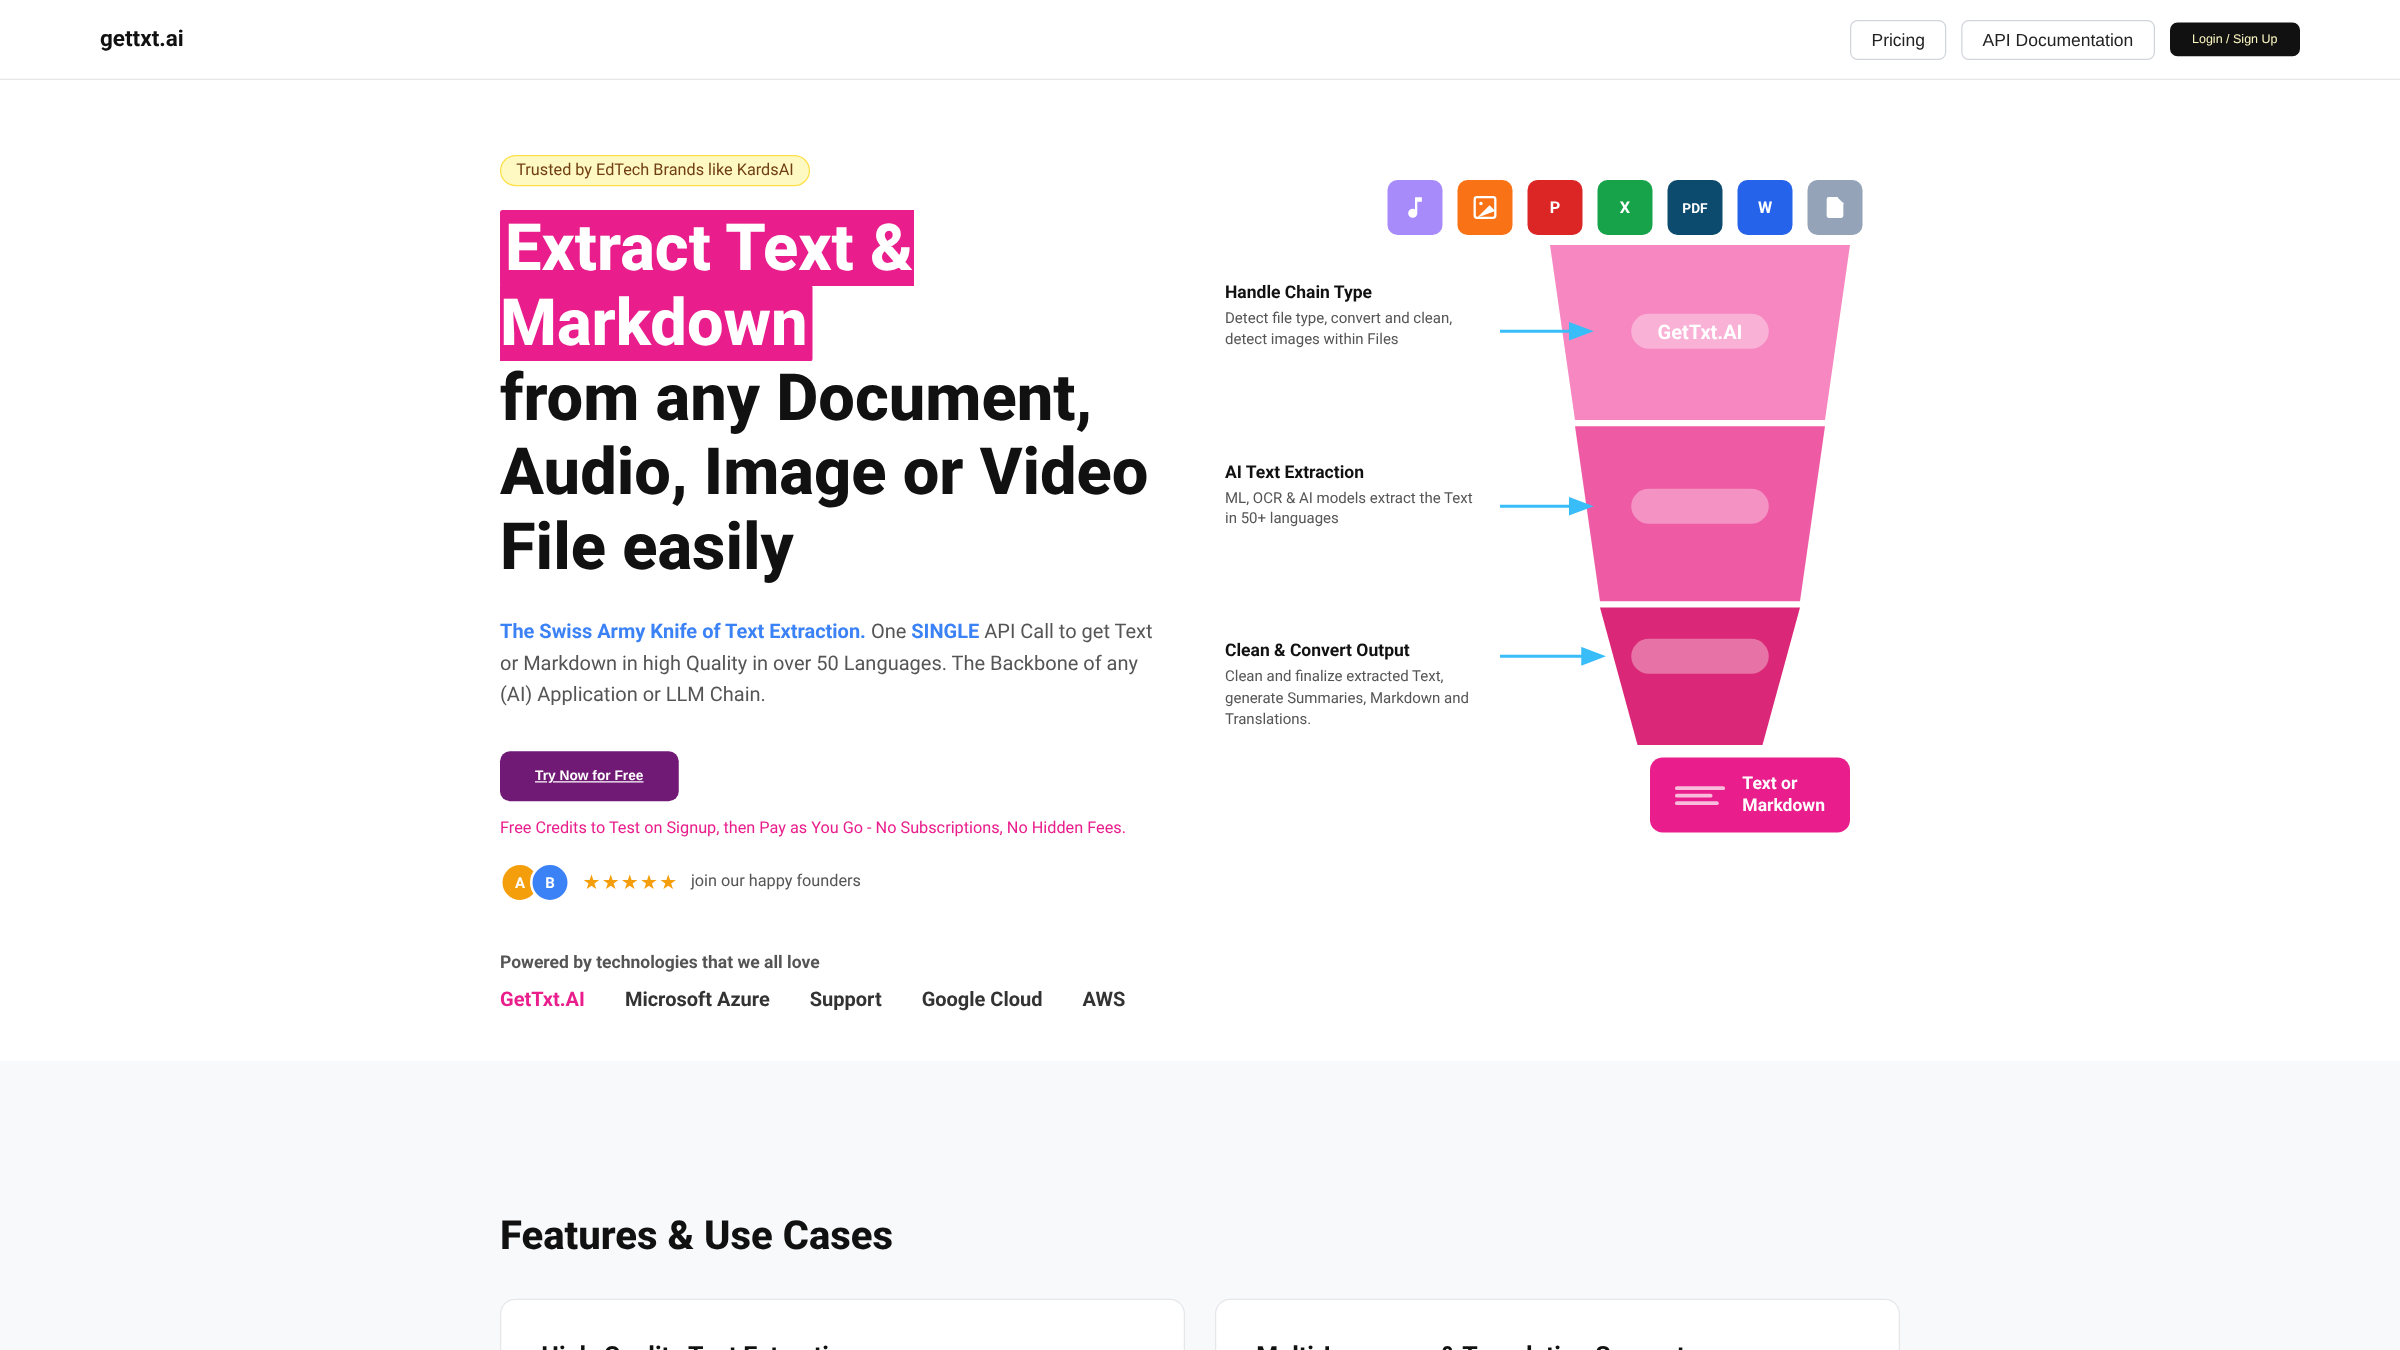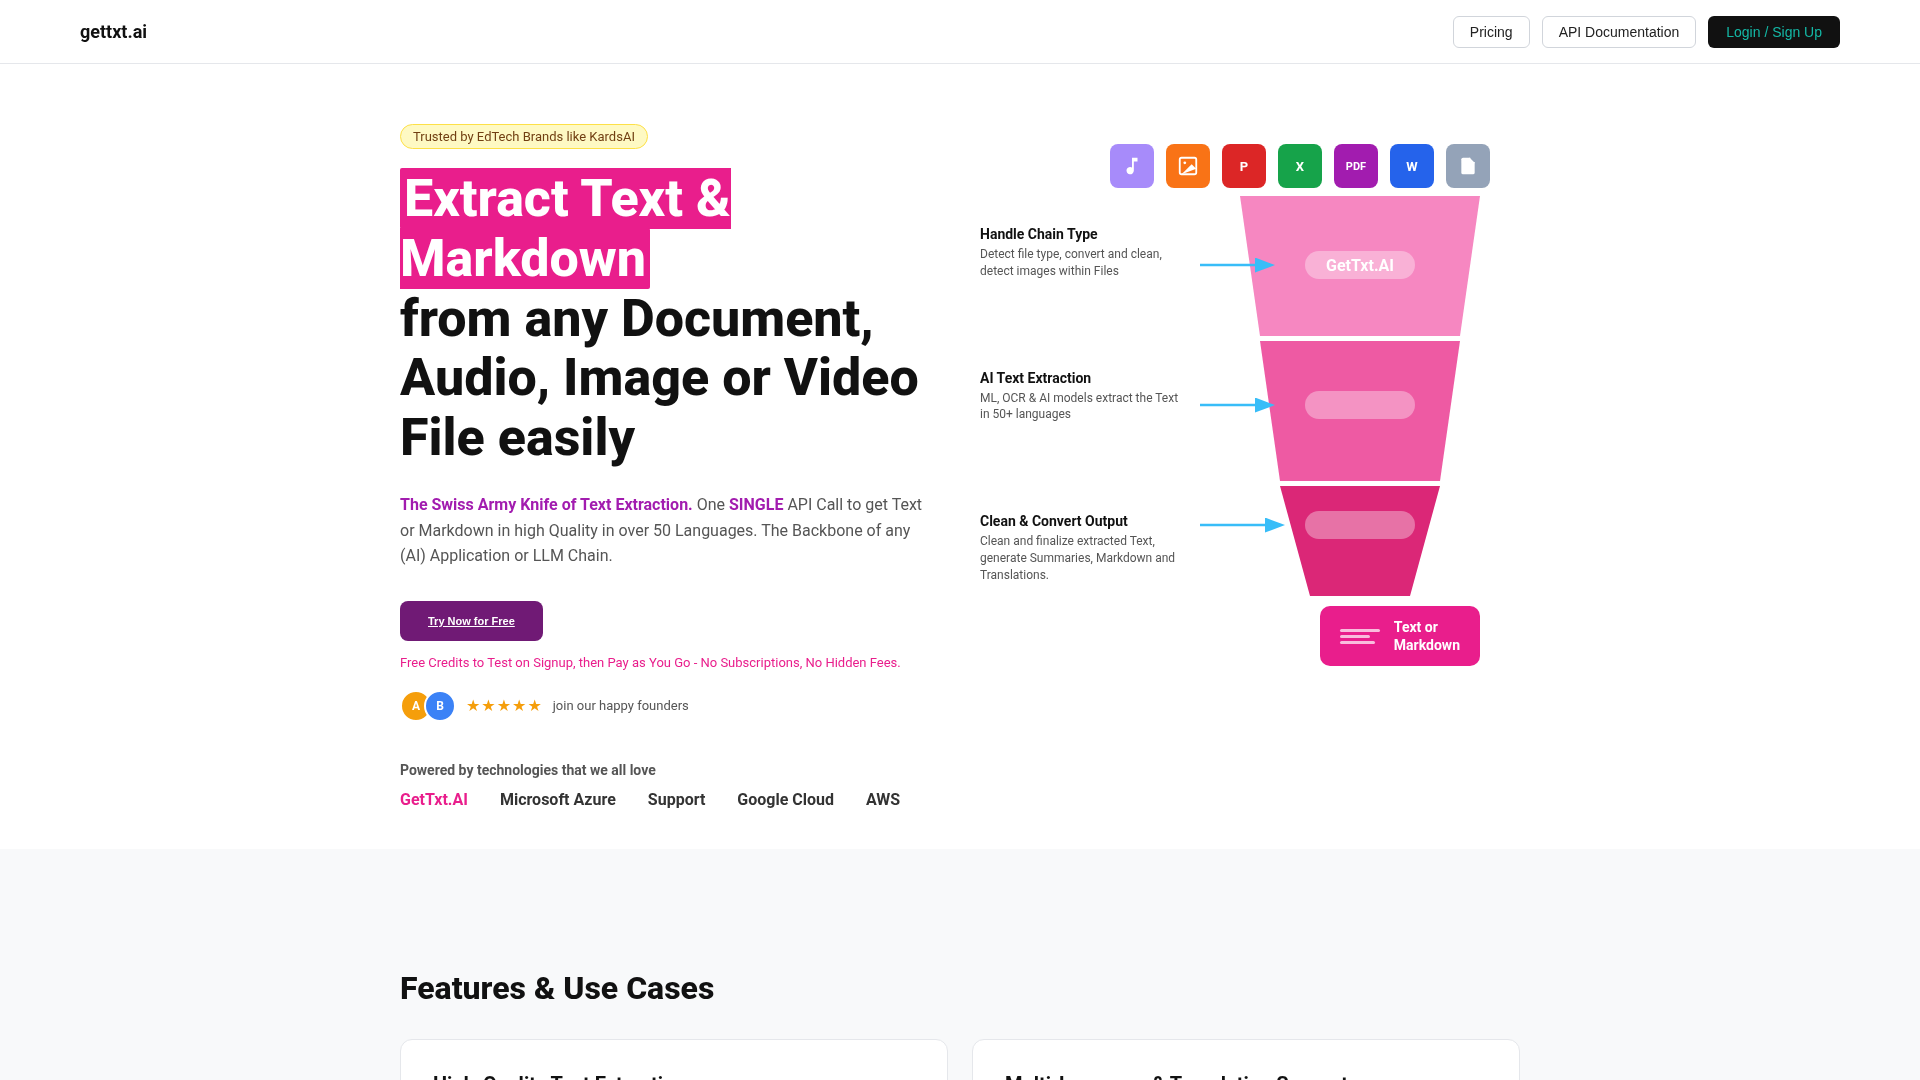--- a/index.html
+++ b/index.html
@@ -51,24 +51,24 @@
       border: 1px solid #d1d5db;
       background: #fff;
       padding: 7px 16px;
       border-radius: 6px;
       font-size: 14px;
       cursor: pointer;
       color: #222;
     }
     .btn-login {
       background: #111;
-      color: #14b8a6;
+      color: #fef9c3;
       padding: 8px 18px;
       border-radius: 6px;
-      font-size: 14px;
+      font-size: 10px;
       cursor: pointer;
       border: none;
     }
 
     
     .hero {
       max-width: 1280px;
       margin: 0 auto;
       padding: 60px 80px 40px;
       display: flex;
@@ -103,21 +103,21 @@
       padding: 0 4px;
       border-radius: 2px;
     }
     .hero-description {
       font-size: 16px;
       color: #555;
       line-height: 1.6;
       margin-bottom: 32px;
       max-width: 540px;
     }
-    .hero-description strong { color: #a21caf; }
+    .hero-description strong { color: #3b82f6; }
     .btn-try {
       background: #701a75;
       color: #fff;
       border: none;
       padding: 14px 28px;
       border-radius: 8px;
       font-size: 11px;
       font-weight: 600;
       cursor: pointer;
       display: inline-block;
@@ -206,21 +206,21 @@
       justify-content: center;
       font-size: 10px;
       font-weight: 700;
       color: #fff;
       flex-shrink: 0;
     }
     .fi-music { background: #a78bfa; }
     .fi-img { background: #f97316; }
     .fi-ppt { background: #dc2626; }
     .fi-xls { background: #16a34a; }
-    .fi-pdf { background: #a21caf; }
+    .fi-pdf { background: #0c4a6e; }
     .fi-doc { background: #2563eb; }
     .funnel-info {
       position: absolute;
       left: 0;
       top: 0;
       display: flex;
       flex-direction: column;
       gap: 90px;
       padding-top: 30px;
     }

